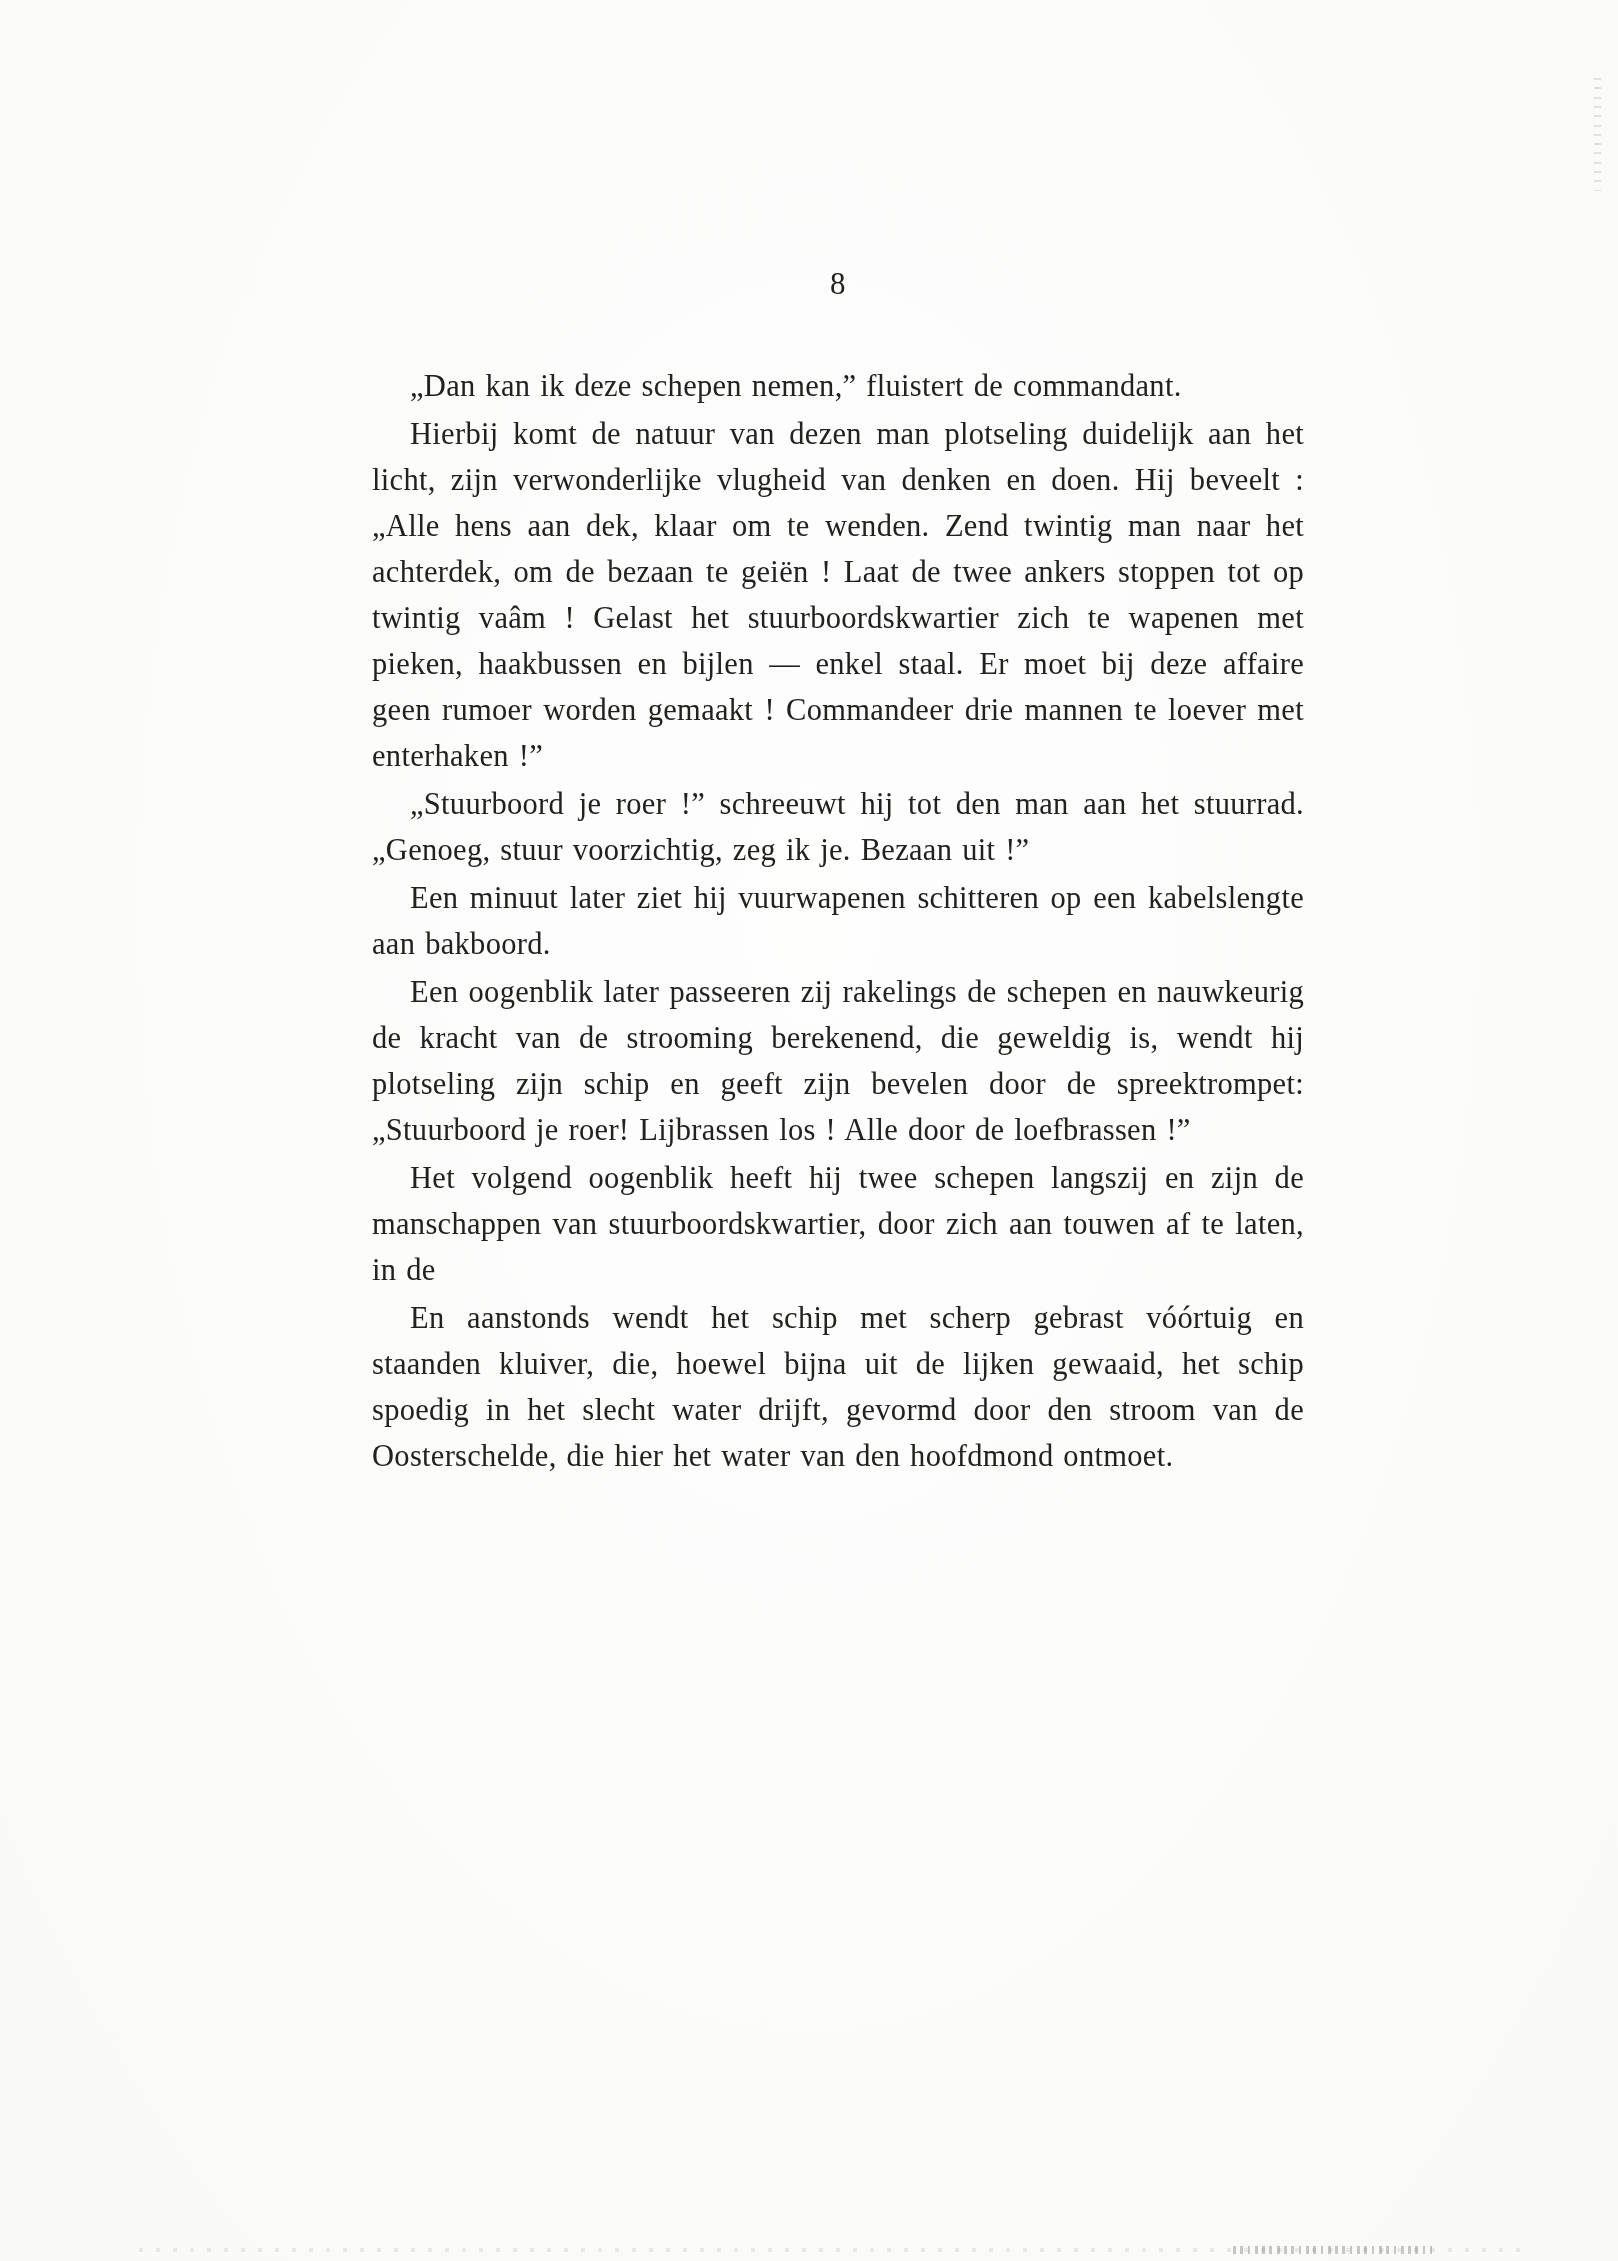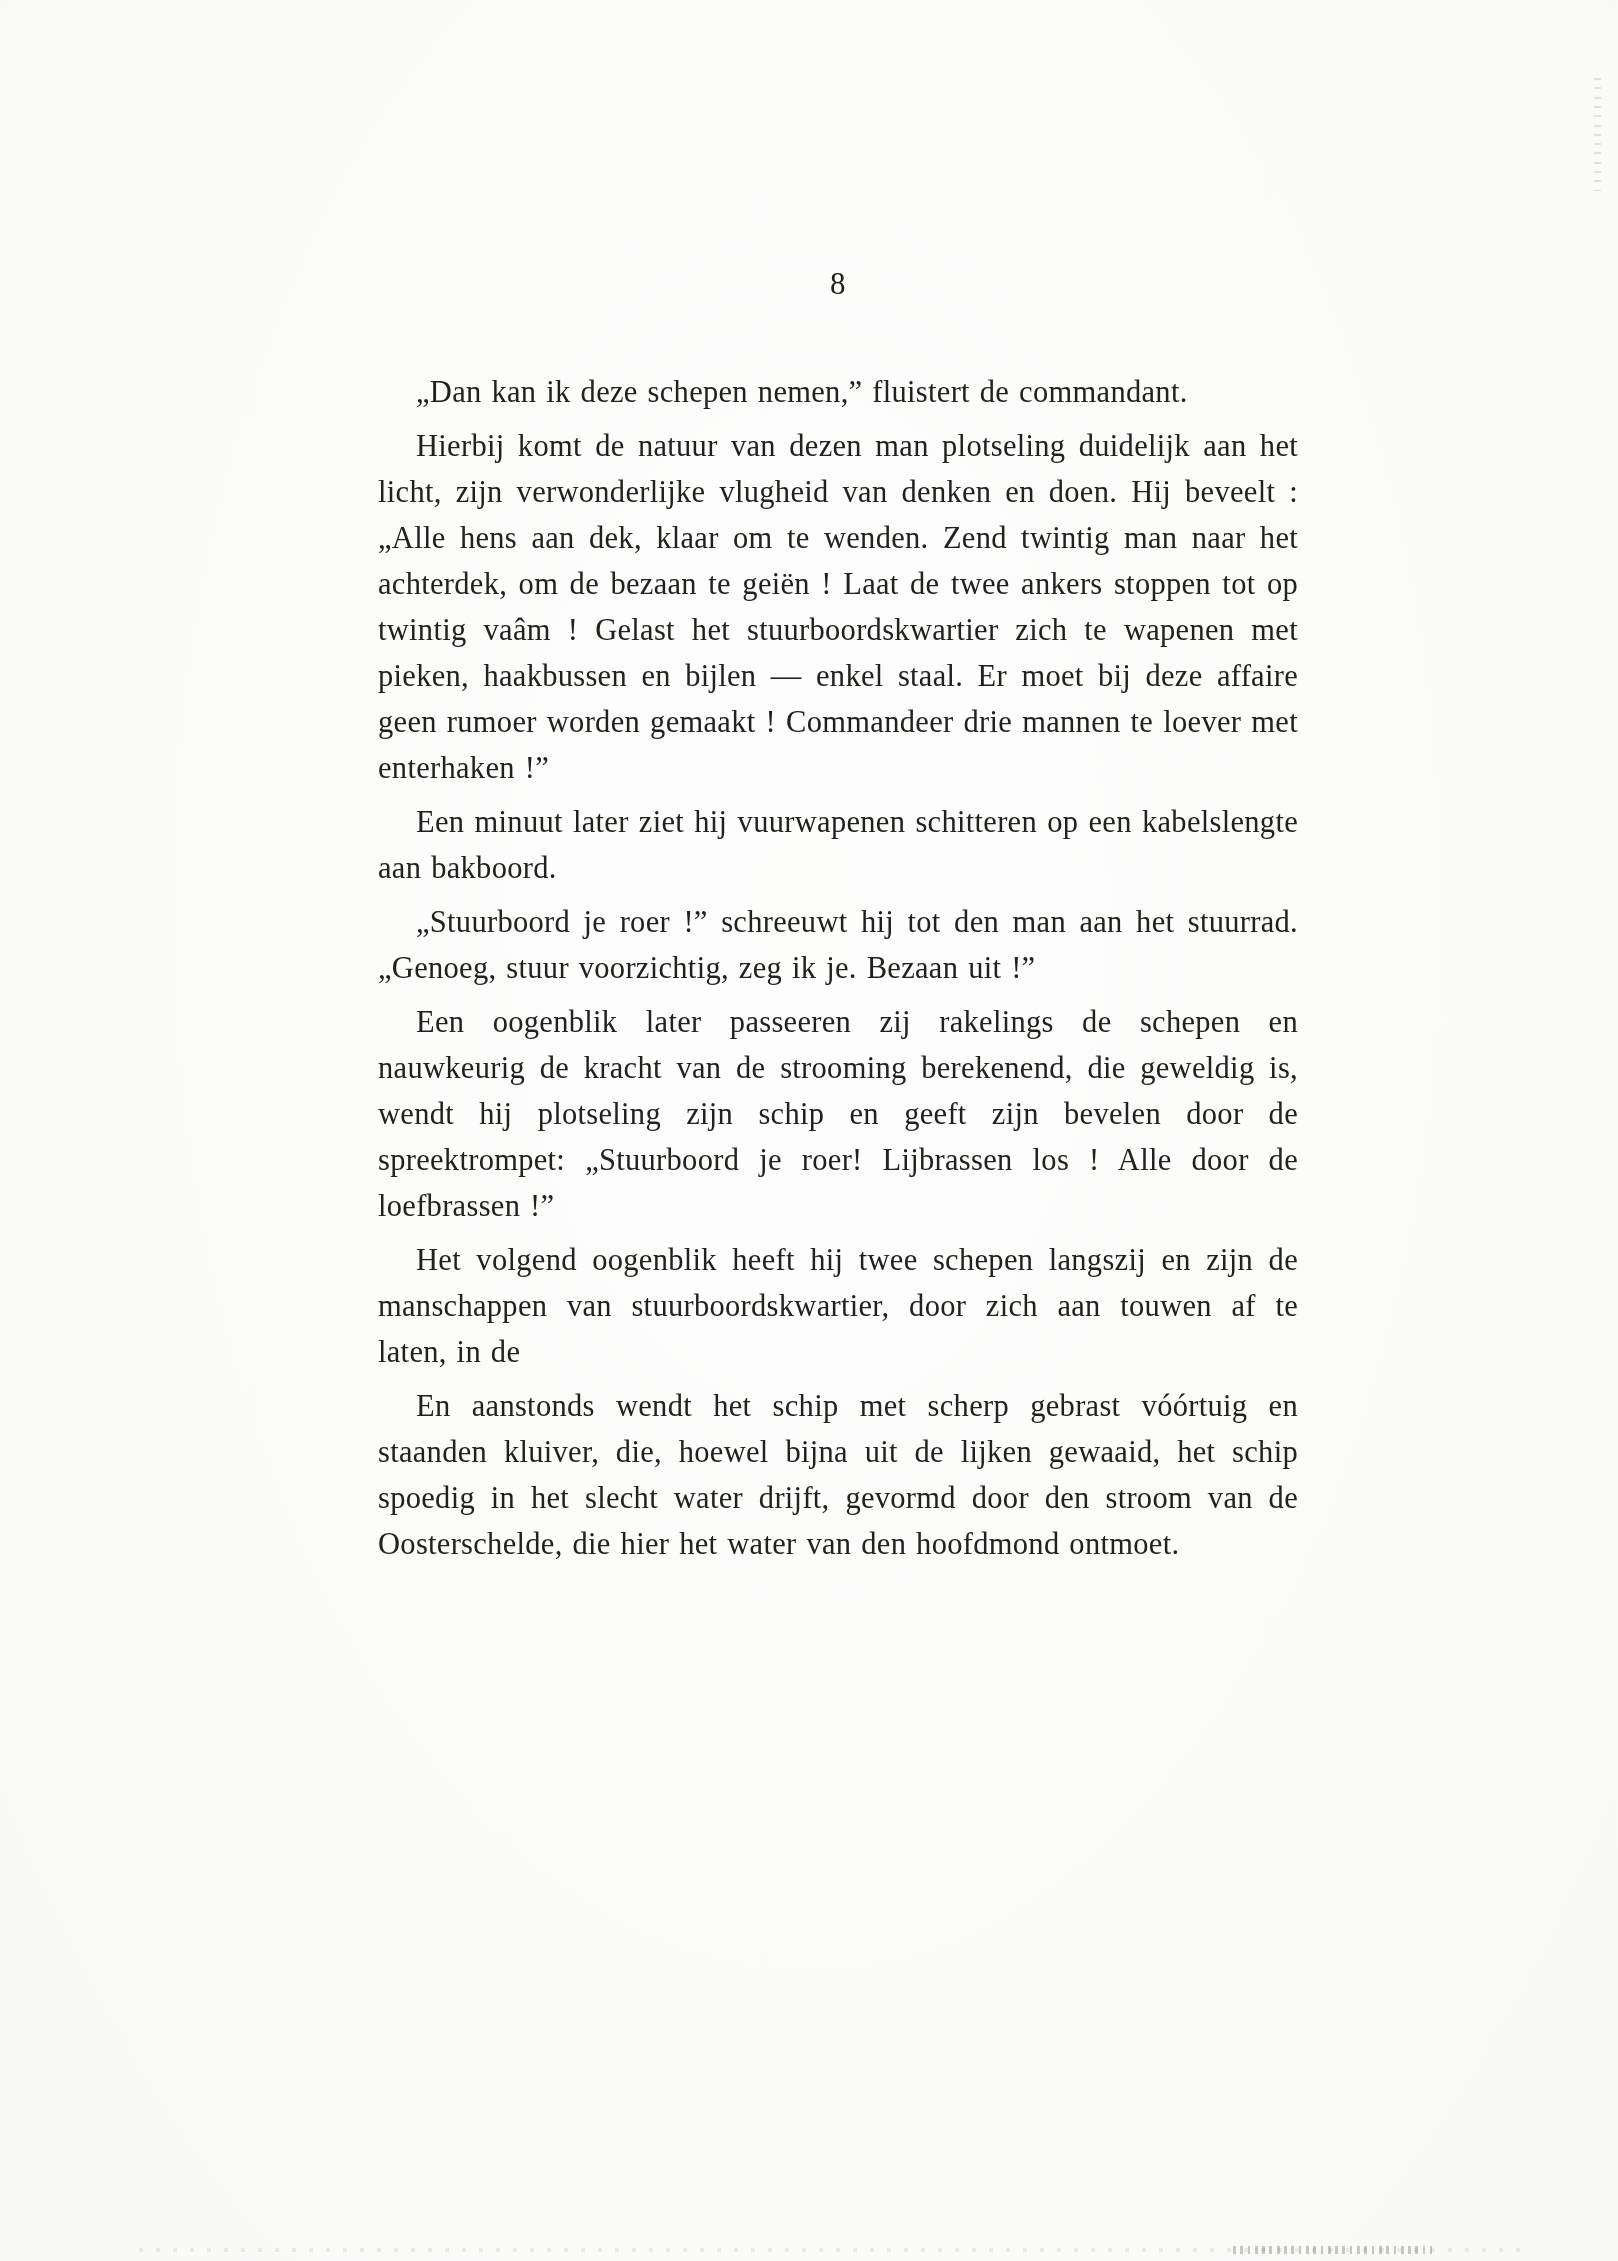--- a/index.html
+++ b/index.html
@@ -37,21 +37,21 @@
     left: 370px;
     width: 936px;
     font-size: 30.5px;
     line-height: 46px;
     text-align: justify;
     text-align-last: left;
     letter-spacing: 0.3px;
     word-spacing: 2px;
   }
   .para {
-    margin: 8px;
+    margin: 2px;
     text-indent: 38px;
     hyphens: manual;
   }
   .artifact-top-right {
     position: absolute;
     top: 78px;
     right: 17px;
     width: 6.6px;
     height: 113px;
     background: repeating-linear-gradient(
@@ -91,22 +91,22 @@
 </head>
 <body>
 
 <div class="page">
 
   <div class="page-number">8</div>
 
   <div class="text-block">
     <p class="para">„Dan kan ik deze schepen nemen,” fluistert de commandant.</p>
     <p class="para">Hierbij komt de natuur van dezen man plotseling duidelijk aan het licht, zijn verwonderlijke vlugheid van denken en doen. Hij beveelt : „Alle hens aan dek, klaar om te wenden. Zend twintig man naar het achterdek, om de bezaan te geiën ! Laat de twee ankers stoppen tot op twintig vaâm ! Gelast het stuurboordskwartier zich te wapenen met pieken, haakbussen en bijlen — enkel staal. Er moet bij deze affaire geen rumoer worden gemaakt ! Commandeer drie mannen te loever met enterhaken !”</p>
+    <p class="para">„Stuurboord je roer !” schreeuwt hij tot den man aan het stuurrad. „Genoeg, stuur voorzichtig, zeg ik je. Bezaan uit !”</p>
     <p class="para">Een minuut later ziet hij vuurwapenen schitteren op een kabelslengte aan bakboord.</p>
-    <p class="para">„Stuurboord je roer !” schreeuwt hij tot den man aan het stuurrad. „Genoeg, stuur voorzichtig, zeg ik je. Bezaan uit !”</p>
     <p class="para">Een oogenblik later passeeren zij rakelings de schepen en nauwkeurig de kracht van de strooming berekenend, die geweldig is, wendt hij plotseling zijn schip en geeft zijn bevelen door de spreektrompet: „Stuurboord je roer! Lijbrassen los ! Alle door de loefbrassen !”</p>
     <p class="para">Het volgend oogenblik heeft hij twee schepen langszij en zijn de manschappen van stuurboordskwartier, door zich aan touwen af te laten, in de</p>
     <p class="para">En aanstonds wendt het schip met scherp gebrast vóórtuig en staanden kluiver, die, hoewel bijna uit de lijken gewaaid, het schip spoedig in het slecht water drijft, gevormd door den stroom van de Oosterschelde, die hier het water van den hoofdmond ontmoet.</p>
   </div>
 
   <div class="artifact-top-right"></div>
   <div class="artifact-bottom"></div>
   <div class="artifact-bottom-dark"></div>
 
 </div>

